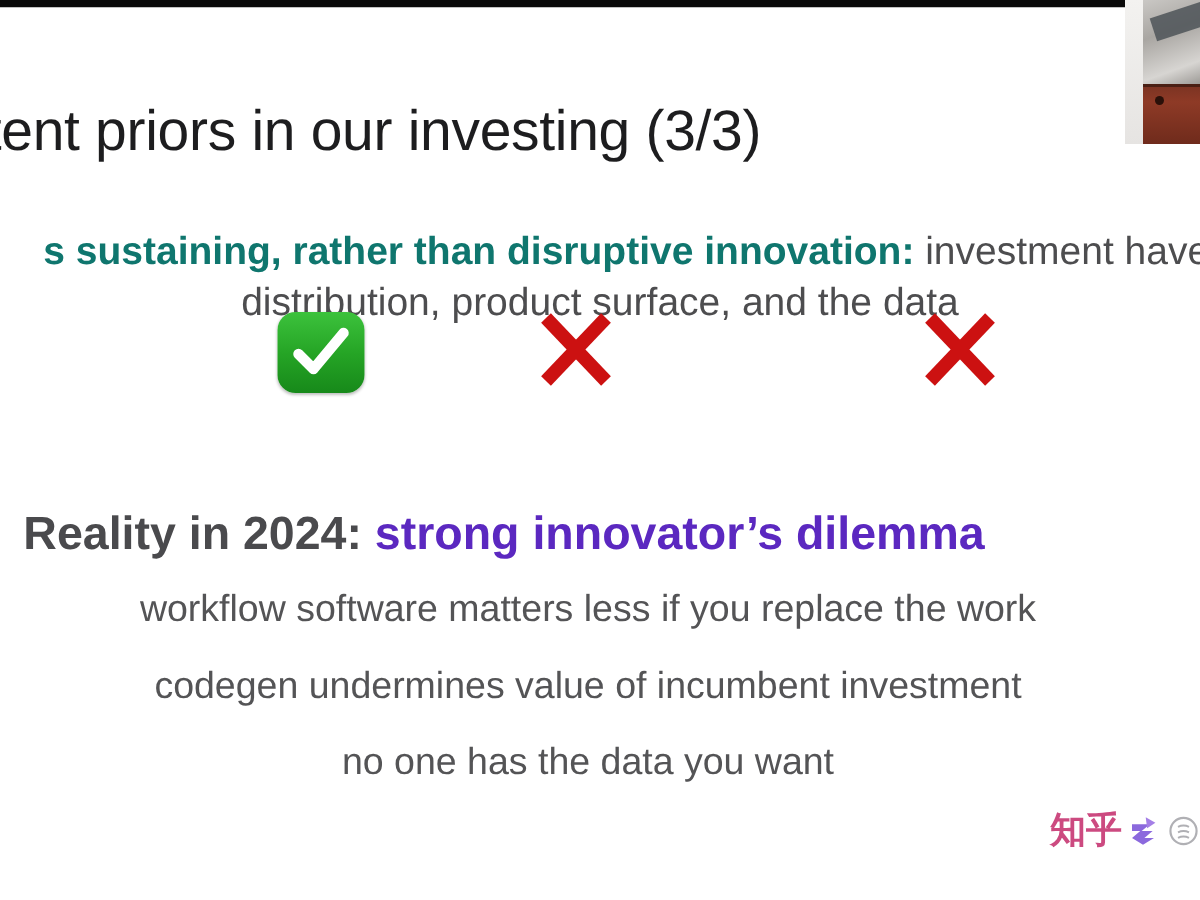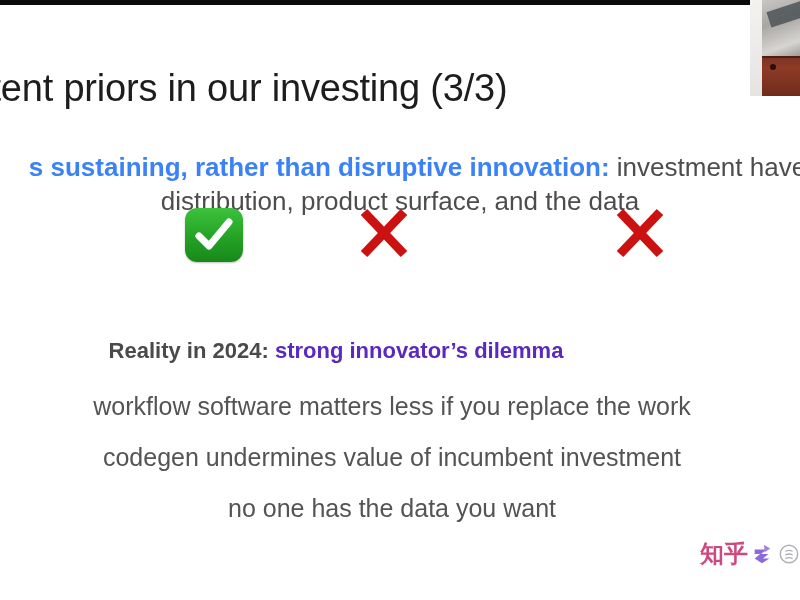--- a/index.html
+++ b/index.html
@@ -60,21 +60,21 @@
     top: 145px;
     width: 880px;
     text-align: center;
     font-size: 26px;
     line-height: 34px;
     color: #4d4d4f;
     white-space: nowrap;
   }
   .subtitle .lead {
     font-weight: 700;
-    color: #3b82f6;
+    color: #0f766e;
     margin-left: 35px;
   }
   .subtitle .line2 {
     display: block;
     font-weight: 400;
   }
 
   
   .mark {
     position: absolute;
@@ -96,21 +96,21 @@
     height: 50px;
   }
 
   
   .reality {
     position: absolute;
     left: 0;
     top: 333px;
     width: 672px;
     text-align: center;
-    font-size: 22px;
+    font-size: 31px;
     font-weight: 700;
     color: #4a4a4d;
     white-space: nowrap;
   }
   .reality .accent {
     color: #5b28c0;
   }
 
   
   .body-line {

